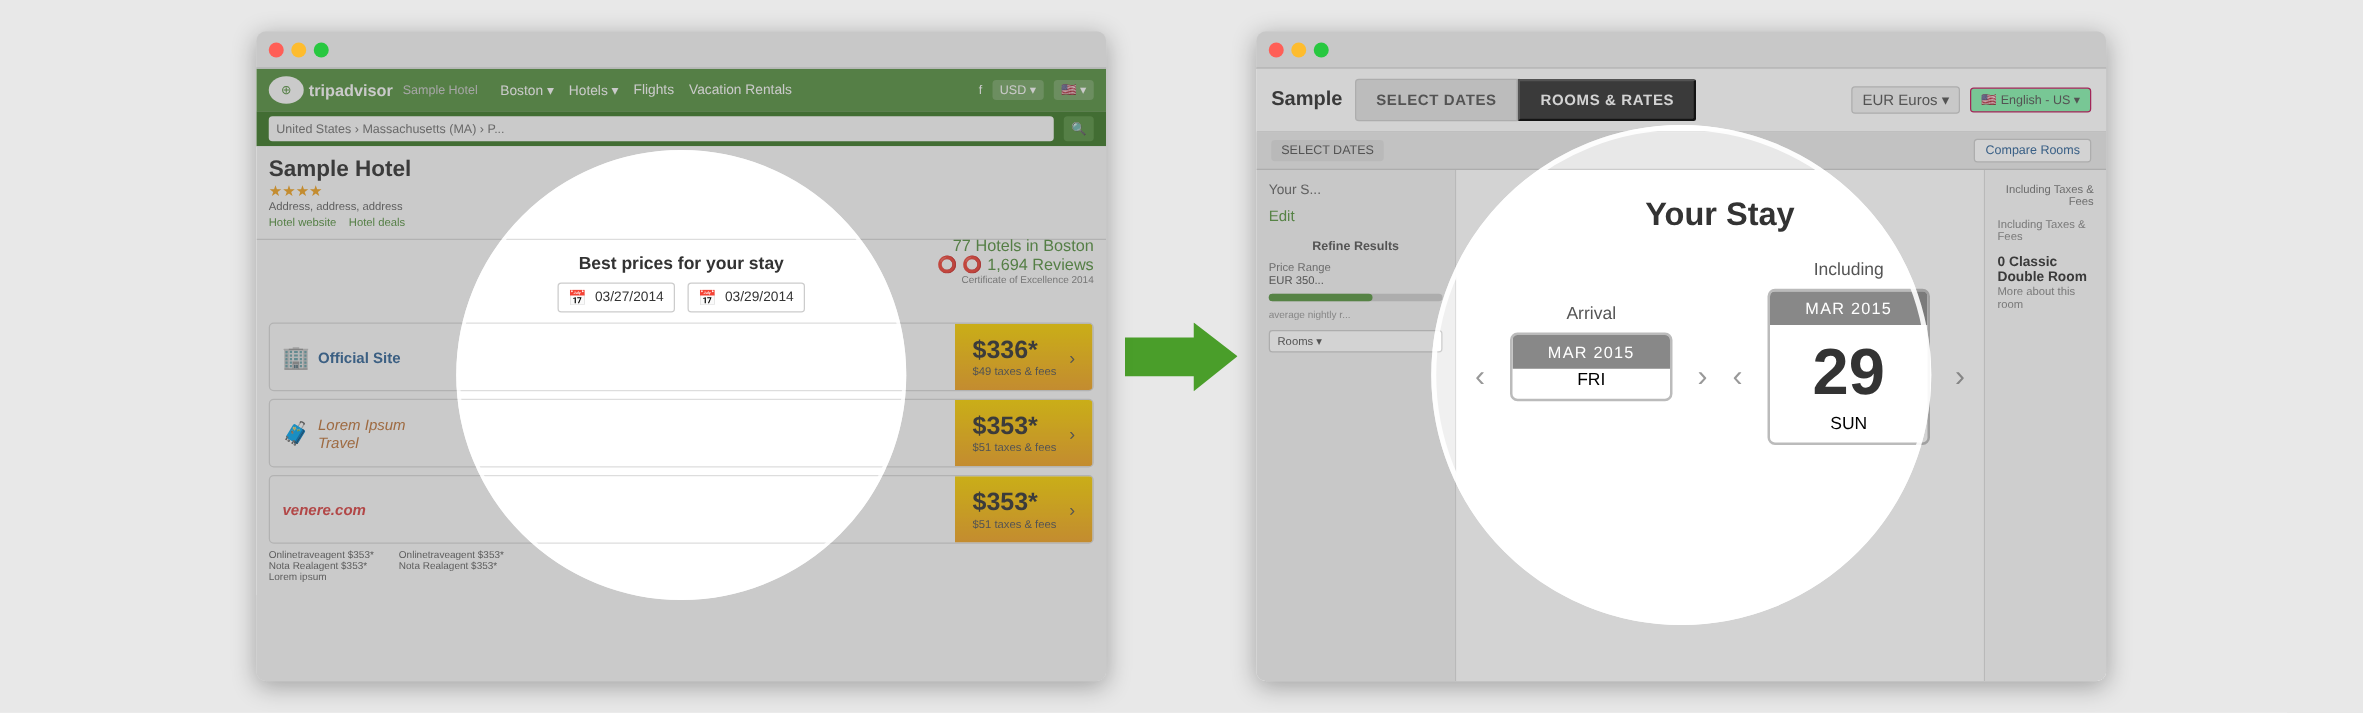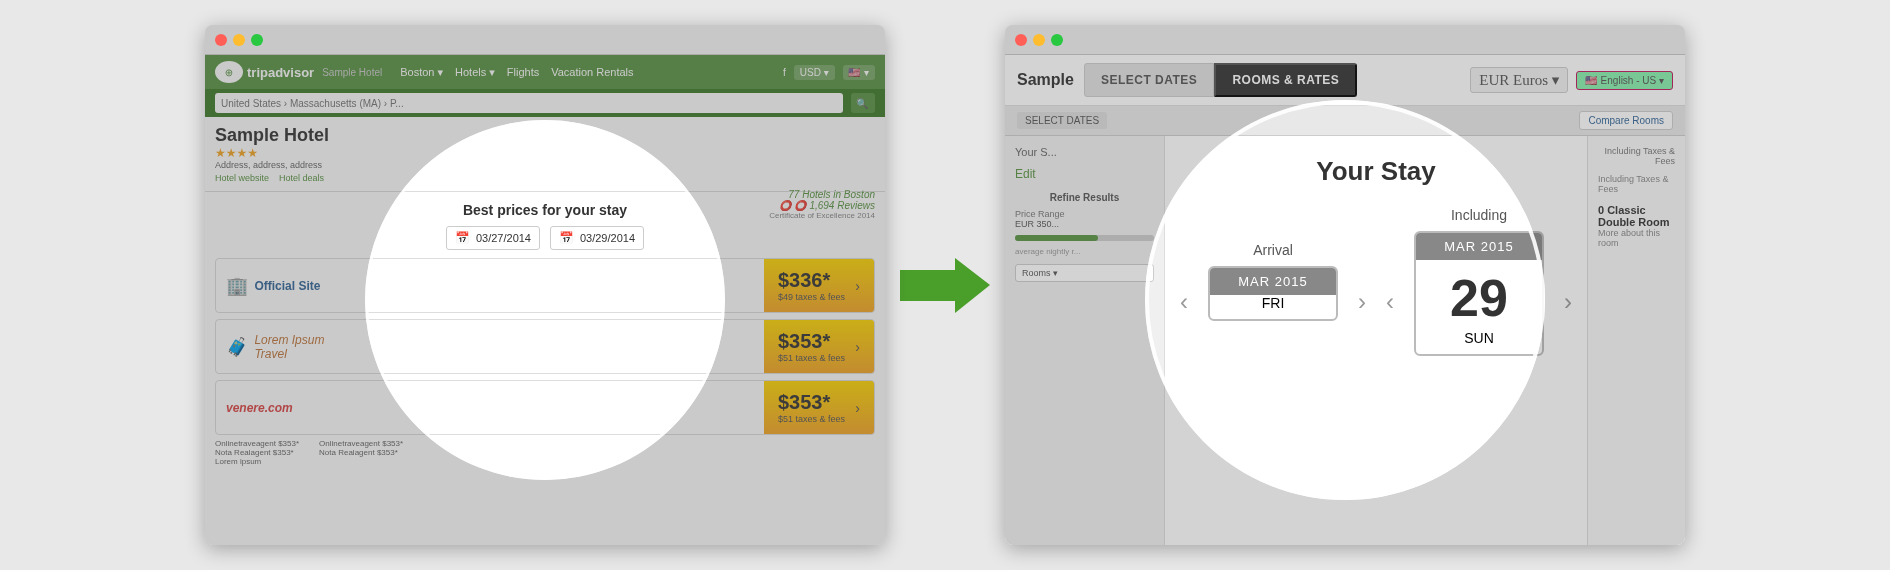--- a/index.html
+++ b/index.html
@@ -213,23 +213,22 @@
     }
 
     .ta-hotel-right {
       position: absolute;
       right: 10px;
       top: 72px;
       text-align: right;
     }
 
     .ta-reviews-count {
-      font-size: 10px;
+      font-size: 13px;
       color: #589442;
-      font-style: italic;
     }
 
     .ta-excellence {
       font-size: 8px;
       color: #888;
     }
 
     
     .best-prices-section {
       padding: 10px;
@@ -428,27 +427,26 @@
     }
 
     .booking-right-controls {
       margin-left: auto;
       display: flex;
       align-items: center;
       gap: 8px;
     }
 
     .booking-currency {
-      font-size: 15px;
+      font-size: 12px;
       color: #555;
       background: #f0f0f0;
       padding: 3px 8px;
       border-radius: 3px;
       border: 1px solid #ccc;
-      font-family: Liberation Serif, serif;
     }
 
     .booking-language {
       font-size: 10px;
       color: #555;
       background: #86efac;
       padding: 3px 8px;
       border-radius: 3px;
       border: 1px solid #be185d;
     }

